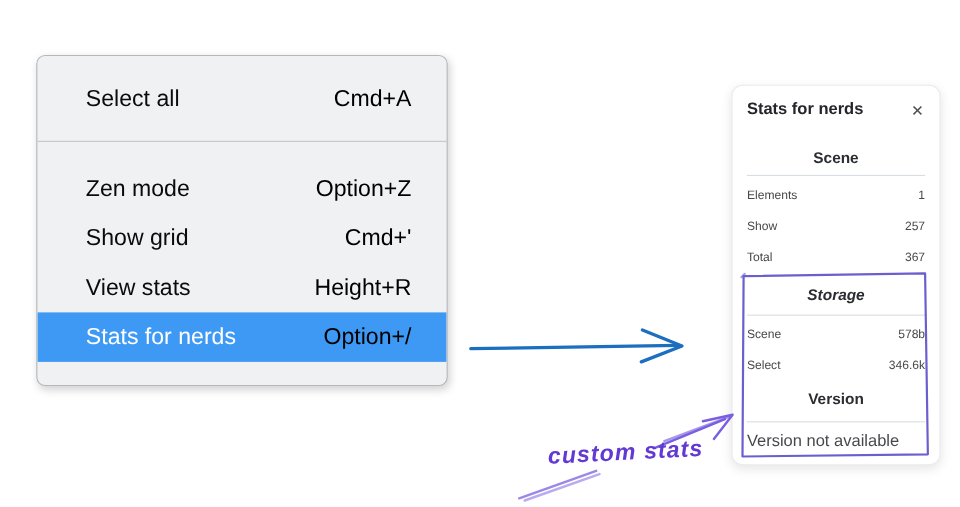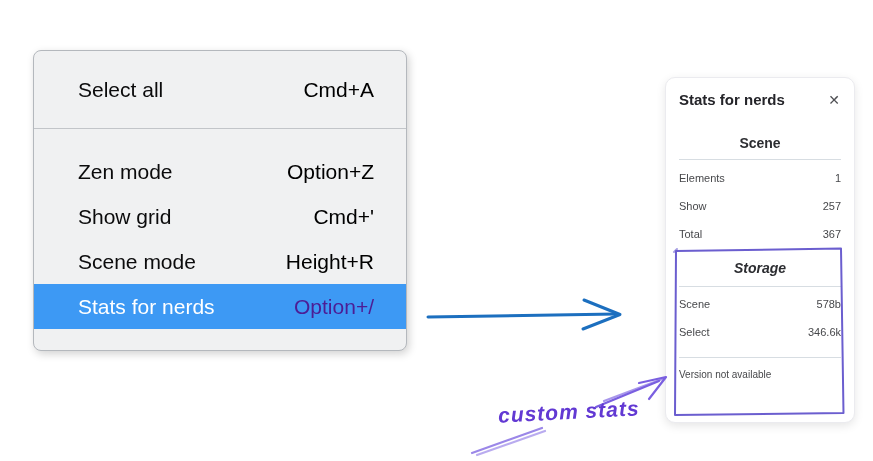--- a/index.html
+++ b/index.html
@@ -28,21 +28,21 @@
   .menu-item {
     height: 45px;
     display: flex; align-items: center; justify-content: space-between;
     padding: 0 32px 0 44px;
     font-size: 21px;
     color: #0b0b0c;
     cursor: default;
   }
   .menu-item .mi-shortcut { color: #000000; }
   .menu-item.highlighted { background: #3d99f4; color: #ffffff; }
-  .menu-item.highlighted .mi-shortcut { color: #4c1d95; }
+  .menu-item.highlighted .mi-shortcut { color: #000000; }
 
   
   .panel {
     position: absolute; left: 665px; top: 77px;
     width: 190px; height: 346px;
     background: #ffffff;
     border: 1px solid #ebebef;
     border-radius: 10px;
     box-shadow: 0 3px 10px rgba(0,0,0,0.10);
     padding: 12px 13px;
@@ -67,21 +67,21 @@
   .sec-divider { border-top: 1px solid #d7dde2; }
   .sec-divider.scene   { margin-top: 6px; }
   .sec-divider.storage { margin-top: 8px; }
   .sec-divider.version { margin-top: 11px; }
   .rows-scene   { margin-top: 4px; }
   .rows-storage { margin-top: 3px; }
   .stat-row {
     display: flex; justify-content: space-between;
     font-size: 11px; line-height: 28px; color: #47484b;
   }
-  .version-note { margin-top: 4px; font-size: 10px; line-height: 26px; color: #47484b; }
+  .version-note { margin-top: 4px; font-size: 15px; line-height: 26px; color: #47484b; }
 
   
   .overlay { position: absolute; inset: 0; pointer-events: none; z-index: 10; }
   .custom-stats-label {
     position: absolute; left: 498px; top: 400px;
     font-size: 21px; font-style: italic; font-weight: bold;
     letter-spacing: 1px;
     color: #6239d3;
     transform: rotate(-3deg);
     white-space: nowrap;
@@ -104,21 +104,21 @@
     <div class="menu-section-2">
       <div class="menu-item">
         <span class="mi-label">Zen mode</span>
         <span class="mi-shortcut">Option+Z</span>
       </div>
       <div class="menu-item">
         <span class="mi-label">Show grid</span>
         <span class="mi-shortcut">Cmd+'</span>
       </div>
       <div class="menu-item">
-        <span class="mi-label">Scene mode</span>
+        <span class="mi-label">View stats</span>
         <span class="mi-shortcut">Height+R</span>
       </div>
       <div class="menu-item highlighted">
         <span class="mi-label">Stats for nerds</span>
         <span class="mi-shortcut">Option+/</span>
       </div>
     </div>
   </div>
 
   <div class="panel">
@@ -150,20 +150,21 @@
       <div class="stat-row">
         <span>Scene</span>
         <span>578b</span>
       </div>
       <div class="stat-row">
         <span>Select</span>
         <span>346.6k</span>
       </div>
     </div>
 
+    <div class="sec-heading version">Version</div>
     <div class="sec-divider version"></div>
     <div class="version-note">Version not available</div>
   </div>
 
   <div class="custom-stats-label">custom stats</div>
 
   <svg class="overlay" width="873" height="461" viewBox="0 0 873 461">
 
     <g stroke="#1c6fbf" stroke-width="3" fill="none" stroke-linecap="round" stroke-linejoin="round">
       <path d="M428,317 L616,314"></path>

